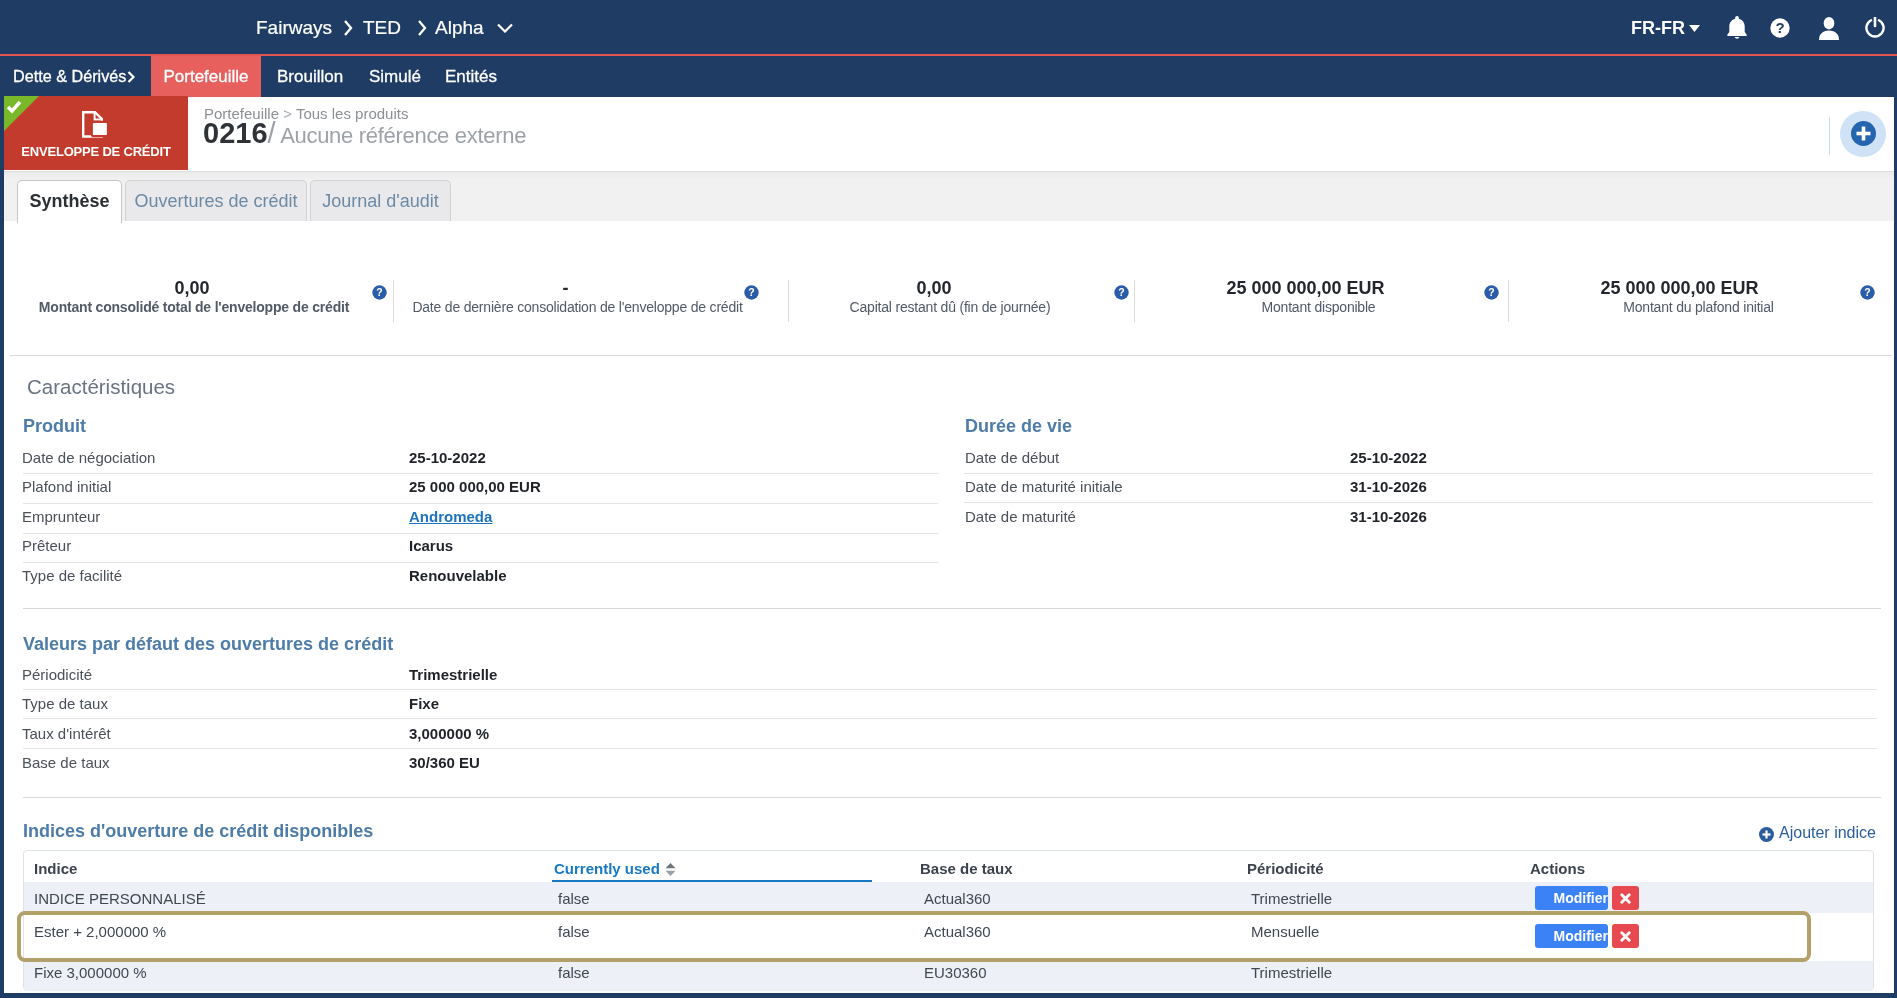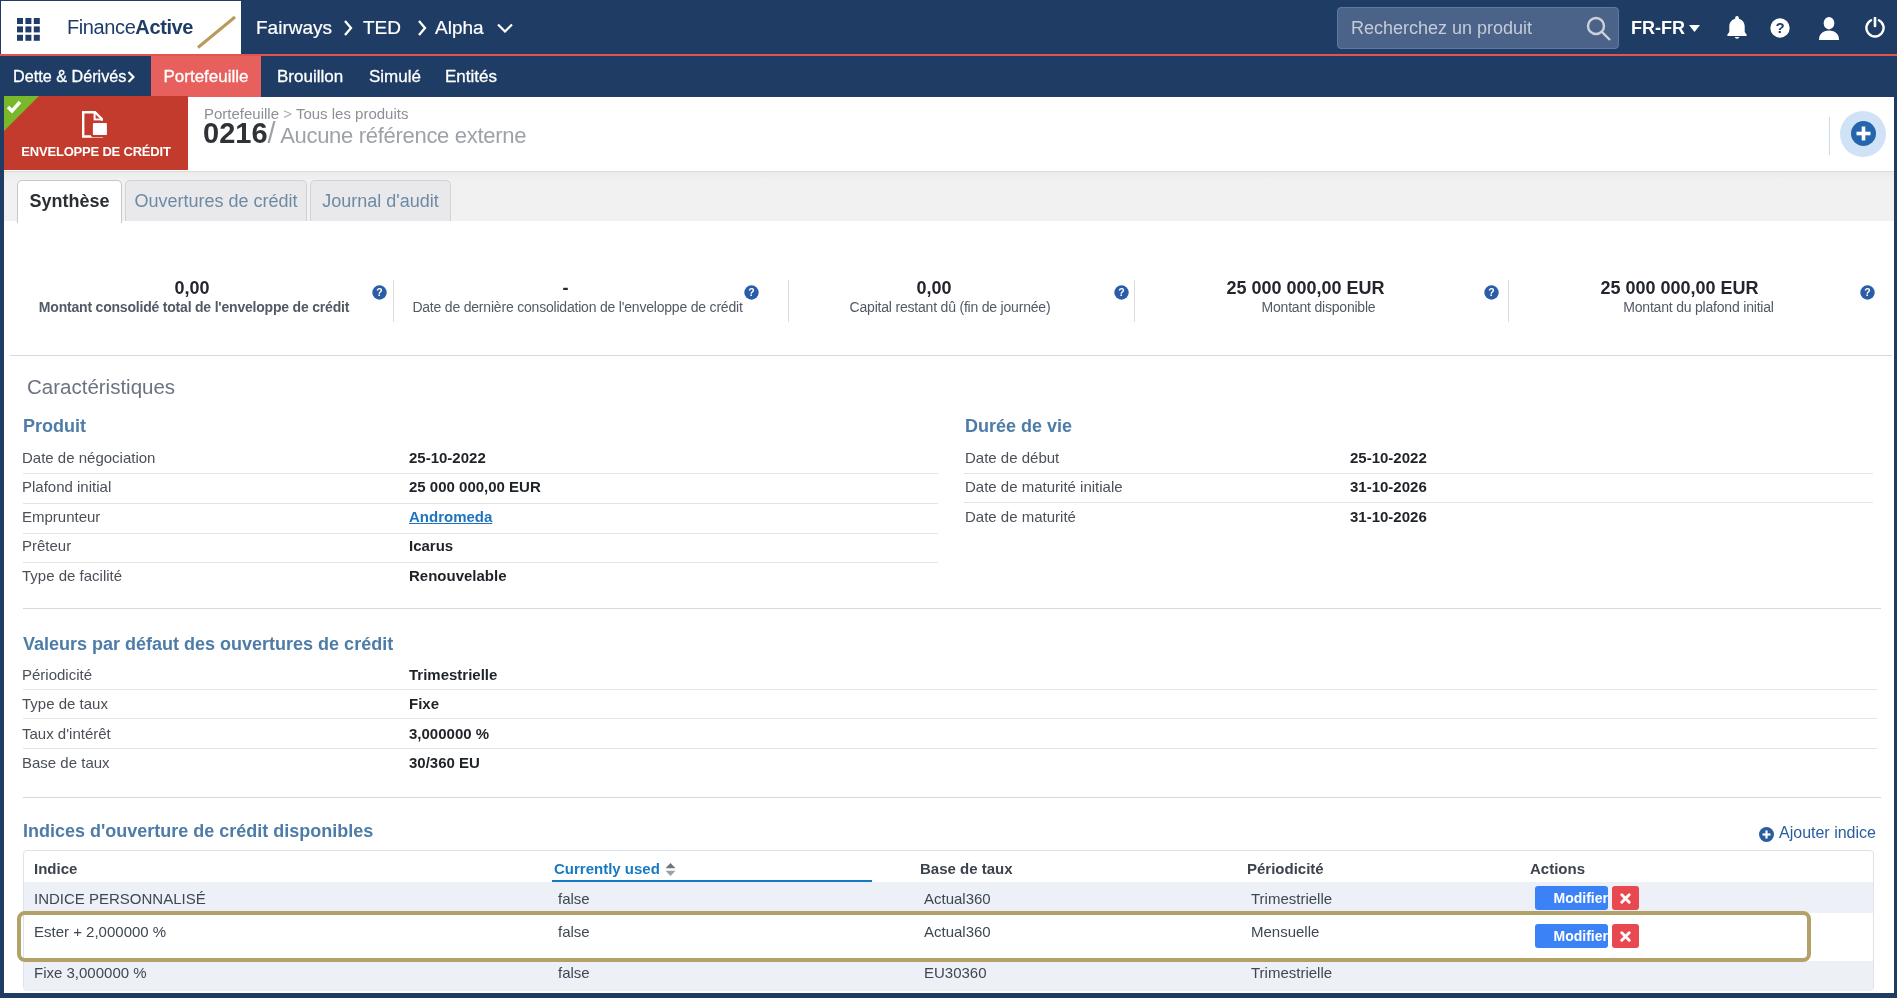--- a/index.html
+++ b/index.html
@@ -62,61 +62,35 @@
   .td { position:absolute; font-size:15px; color:#3f4752; top:8px; }
   .btn-mod { position:absolute; left:1511px; width:73px; height:24px; background:#3b82f6; color:#fff; font-size:14px; font-weight:bold;
              text-align:right; line-height:24px; border-radius:3px; }
   .btn-x { position:absolute; left:1588px; width:27px; height:24px; background:#e8484f; border-radius:3px; }
   #goldbox { position:absolute; left:13px; top:814px; width:1794px; height:51px; border:4px solid #b2a168; border-radius:8px; background:transparent; }
 </style>
 </head>
 <body>
 
 <div id="nav1">
-  <div id="logobox">
-    <svg width="24" height="23" viewBox="0 0 24 23" style="position:absolute;left:16px;top:17px;">
-      <g fill="#1f3d68">
-        <rect x="0" y="0" width="6" height="6"></rect>
-          <rect x="8.4" y="0" width="6" height="6"></rect>
-          <rect x="16.8" y="0" width="6" height="6"></rect>
-        <rect x="0" y="8.4" width="6" height="6"></rect>
-          <rect x="8.4" y="8.4" width="6" height="6"></rect>
-          <rect x="16.8" y="8.4" width="6" height="6"></rect>
-        <rect x="0" y="16.8" width="6" height="6"></rect>
-          <rect x="8.4" y="16.8" width="6" height="6"></rect>
-          <rect x="16.8" y="16.8" width="6" height="6"></rect>
-      </g>
-    </svg>
-    <div style="position:absolute;left:66px;top:15px;font-size:20px;color:#1e3c68;letter-spacing:-0.4px;">Finance<b>Active</b></div>
-    <svg width="46" height="36" viewBox="0 0 46 36" style="position:absolute;left:193px;top:12px;">
-      <line x1="4" y1="34.5" x2="41" y2="4" stroke="#b89a5a" stroke-width="3"></line>
-    </svg>
-  </div>
   <div id="crumb1">
     <span style="position:absolute;left:0;">Fairways</span>
     <svg width="10" height="16" viewBox="0 0 10 16" style="position:absolute;left:87px;top:20px;">
         <polyline points="2,1 8,8 2,15" fill="none" stroke="#fff" stroke-width="2.3"></polyline>
       </svg>
     <span style="position:absolute;left:107px;">TED</span>
     <svg width="10" height="16" viewBox="0 0 10 16" style="position:absolute;left:161px;top:20px;">
         <polyline points="2,1 8,8 2,15" fill="none" stroke="#fff" stroke-width="2.3"></polyline>
       </svg>
     <span style="position:absolute;left:179px;">Alpha</span>
     <svg width="16" height="10" viewBox="0 0 16 10" style="position:absolute;left:241px;top:23px;">
         <polyline points="1,1.5 8,8.5 15,1.5" fill="none" stroke="#fff" stroke-width="2.2"></polyline>
       </svg>
   </div>
 
-  <div style="position:absolute;left:1337px;top:7px;width:282px;height:42px;background:#4b6389;border:1px solid #5f7aa2;border-radius:4px;">
-    <span style="position:absolute;left:13px;top:10px;font-size:18px;color:#c6ccd6;">Recherchez un produit</span>
-    <svg width="26" height="26" viewBox="0 0 26 26" style="position:absolute;left:248px;top:8px;">
-      <circle cx="10" cy="10" r="8" fill="none" stroke="#ccd2db" stroke-width="2.4"></circle>
-      <line x1="16" y1="16" x2="24" y2="24" stroke="#ccd2db" stroke-width="2.4"></line>
-    </svg>
-  </div>
   <div style="position:absolute;left:1631px;top:18px;font-size:18px;font-weight:bold;color:#fff;">FR-FR</div>
   <svg width="11" height="7" viewBox="0 0 11 7" style="position:absolute;left:1689px;top:25px;">
       <polygon points="0,0 11,0 5.5,7" fill="#fff"></polygon>
     </svg>
 
   <svg width="22" height="24" viewBox="0 0 22 24" style="position:absolute;left:1726px;top:16px;">
     <path d="M11 0 C12 0 12.8 0.8 12.8 1.8 L12.8 2.7 C16.3 3.5 18.7 6.6 18.7 10.2 L18.7 16 L20.6 18.4 L20.6 19.9 L1.4 19.9 L1.4 18.4 L3.3 16 L3.3 10.2 C3.3 6.6 5.7 3.5 9.2 2.7 L9.2 1.8 C9.2 0.8 10 0 11 0 Z" fill="#fff"></path>
     <path d="M8.6 20.9 a2.5 2.5 0 0 0 4.8 0 Z" fill="#fff"></path>
   </svg>
 

